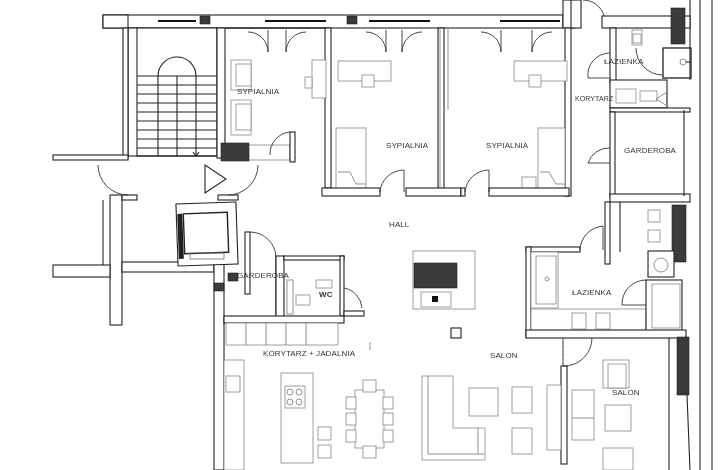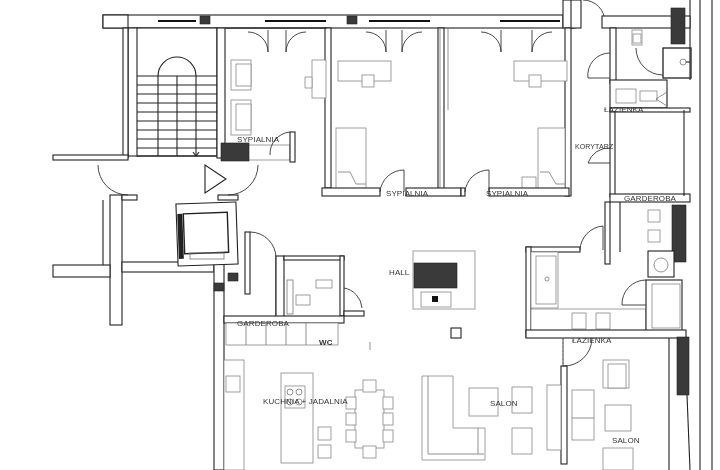--- a/index.html
+++ b/index.html
@@ -5,21 +5,21 @@
   html,body{margin:0;padding:0;background:#ffffff;}
   #plan-wrap{position:relative;width:720px;height:470px;overflow:hidden;background:#fff;font-family:"Liberation Sans",sans-serif;}
   svg{position:absolute;left:0;top:0;}
   .wall{fill:#fff;stroke:#222;stroke-width:1.1;}
   .wl{stroke:#222;stroke-width:1.1;fill:none;}
   .thin{stroke:#777;stroke-width:0.8;fill:none;}
   .furn{stroke:#888;stroke-width:0.8;fill:#fff;}
   .door{stroke:#333;stroke-width:0.9;fill:none;}
   .win{stroke:#111;stroke-width:2.2;}
   .dark{fill:#3a3a3a;stroke:#222;stroke-width:0.6;}
-  .lbl{position:absolute;font-size:8px;color:#333;letter-spacing:0.1px;white-space:nowrap;margin-top:48px;}
+  .lbl{position:absolute;font-size:8px;color:#333;letter-spacing:0.1px;white-space:nowrap;}
 </style>
 </head>
 <body>
 
 <div id="plan-wrap">
 <svg width="720" height="470" viewBox="0 0 720 470">
 
   <g>
     <rect class="wall" x="103" y="15" width="460" height="13"></rect>
     <rect class="wall" x="563" y="0" width="12" height="28"></rect>
@@ -285,16 +285,16 @@
   <span class="lbl" style="left:237px;top:87px;">SYPIALNIA</span>
   <span class="lbl" style="left:386px;top:141px;">SYPIALNIA</span>
   <span class="lbl" style="left:486px;top:141px;">SYPIALNIA</span>
   <span class="lbl" style="left:604px;top:57px;">ŁAZIENKA</span>
   <span class="lbl" style="left:575px;top:95px;font-size:7px;">KORYTARZ</span>
   <span class="lbl" style="left:624px;top:146px;">GARDEROBA</span>
   <span class="lbl" style="left:389px;top:220px;text-align:center;">HALL</span>
   <span class="lbl" style="left:572px;top:288px;">ŁAZIENKA</span>
   <span class="lbl" style="left:237px;top:271px;">GARDEROBA</span>
   <span class="lbl" style="left:319px;top:290px;font-weight:bold;">WC</span>
-  <span class="lbl" style="left:263px;top:349px;">KUCHNIA + JADALNIA</span>
+  <span class="lbl" style="left:263px;top:349px;">KORYTARZ + JADALNIA</span>
   <span class="lbl" style="left:490px;top:351px;">SALON</span>
   <span class="lbl" style="left:612px;top:388px;">SALON</span>
 </div>
 
 </body></html>

